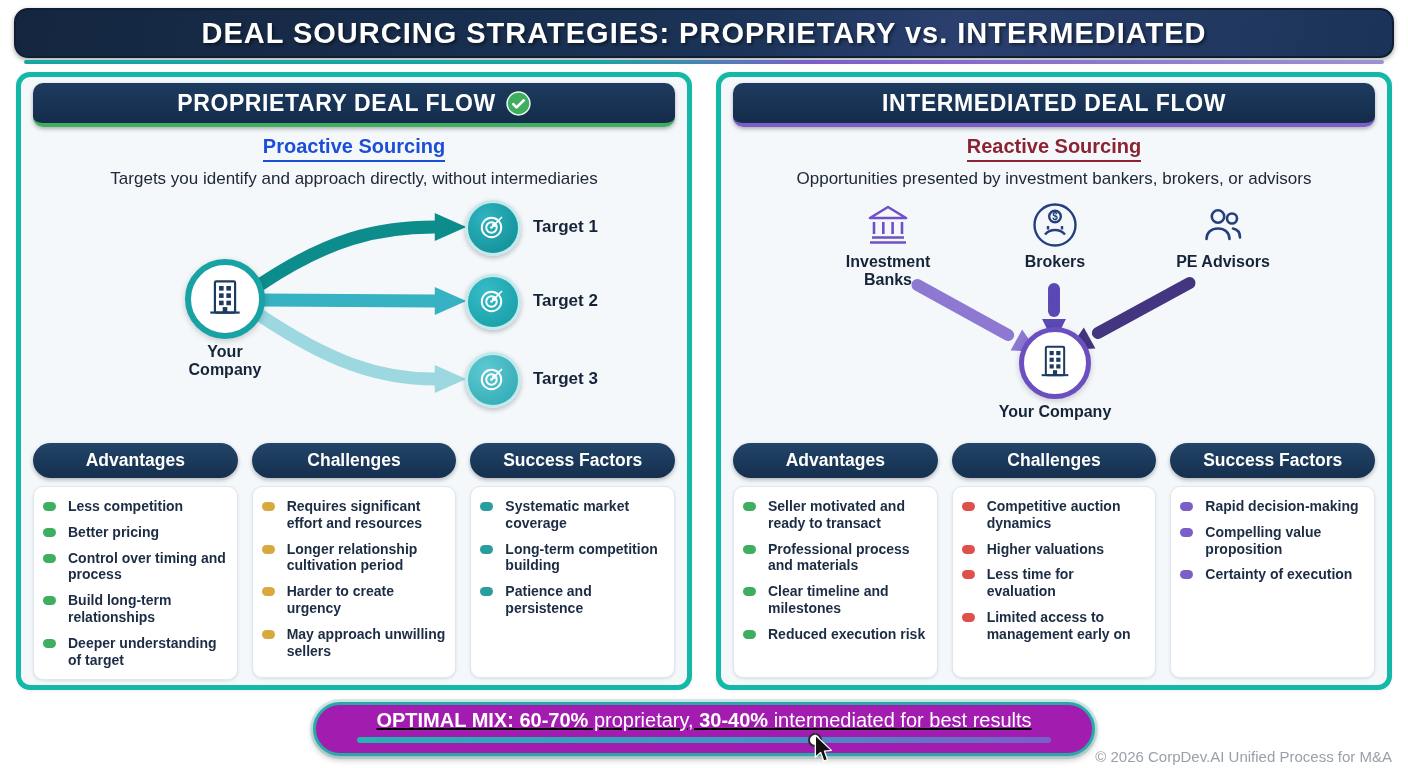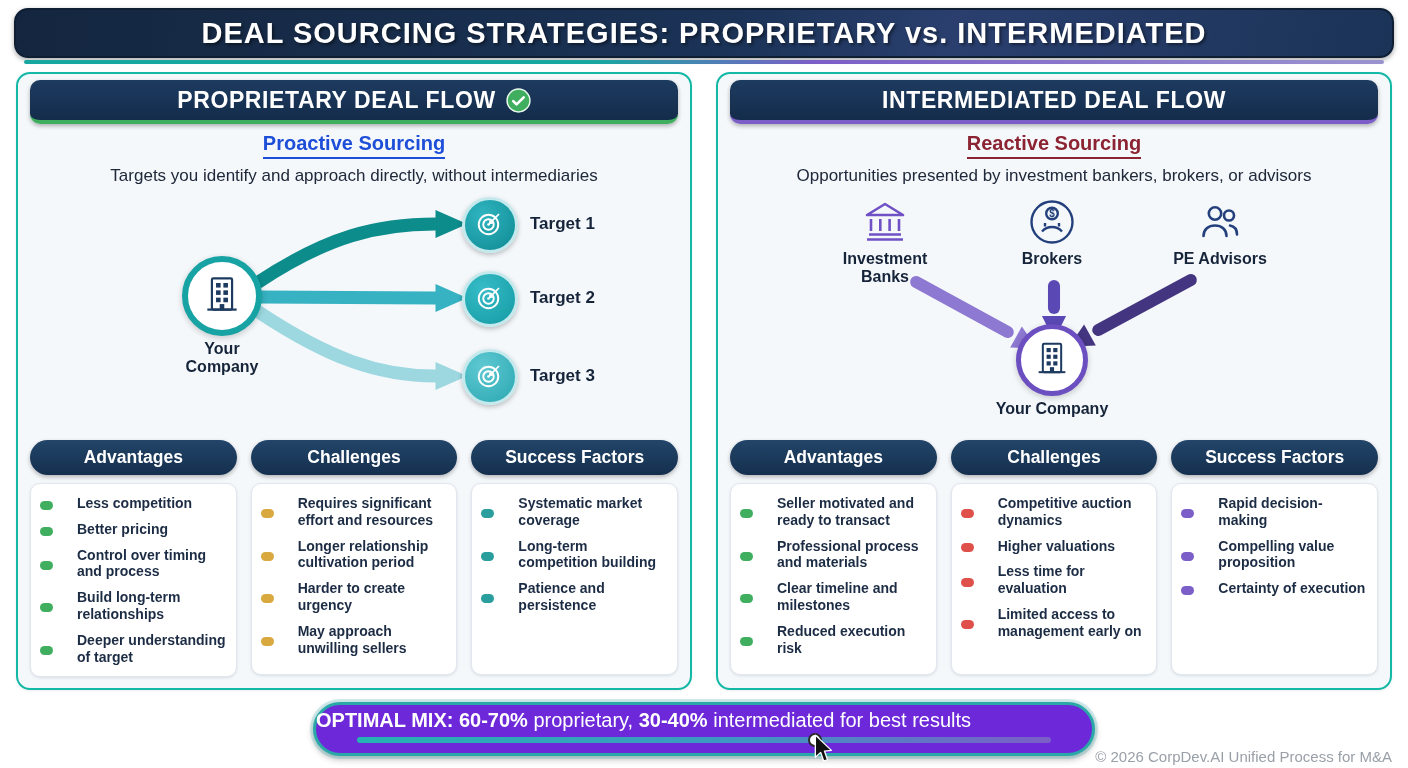--- a/index.html
+++ b/index.html
@@ -12,21 +12,21 @@
     background:linear-gradient(100deg,#14263f 0%, #1b3357 52%, #2a3f6e 68%, #1b3357 100%);
     display:flex; align-items:center; justify-content:center;
     box-shadow:0 2px 5px rgba(0,0,0,.35); border:2px solid #0e1e33; }
   .main-title { color:#fff; font-weight:bold; font-size:29px; letter-spacing:1px;
     text-shadow:2px 2px 3px rgba(0,0,0,.45); white-space:nowrap; }
   .accent-line { height:4px; margin:2px 24px 0; border-radius:2px;
     background:linear-gradient(90deg,#18a7a0 0%, #18a7a0 42%, #7b5ec7 58%, #9a93cf 100%); }
 
   
   .panels-row { display:flex; gap:24px; margin:8px 16px 0; }
-  .panel { flex:1; background:#f5f8fb; border:2px solid #14b8a6; border-radius:14px;
+  .panel { flex:1; background:#f5f8fb; border:5px solid #14b8a6; border-radius:14px;
     padding:6px 12px 10px; height:618px; position:relative;
     box-shadow:0 1px 3px rgba(20,40,70,.08); }
   .panel-header { height:44px; border-radius:10px; display:flex; align-items:center;
     justify-content:center; gap:10px; color:#fff; font-weight:bold; font-size:23px;
     letter-spacing:.6px; background:linear-gradient(180deg,#1d3b60,#142c4b);
     box-shadow:0 2px 4px rgba(0,0,0,.3); }
   .panel-header.green-edge { border-bottom:4px solid #3fae5f; }
   .panel-header.purple-edge { border-bottom:4px solid #7b5ec7; }
   .check-badge svg { width:25px; height:25px; display:block; }
   .subtitle { text-align:center; margin-top:8px; height:28px; }
@@ -74,29 +74,29 @@
 
   
   .columns-row { display:flex; gap:14px; margin-top:4px; }
   .column { flex:1; min-width:0; }
   .column-header { height:35px; border-radius:18px; color:#fff; font-weight:bold;
     font-size:17.5px; display:flex; align-items:center; justify-content:center;
     background:linear-gradient(180deg,#224569,#152f4e); box-shadow:0 2px 4px rgba(0,0,0,.28); }
   .column-card { background:#fff; border:1px solid #e0e7ee; border-radius:10px; margin-top:8px;
     padding:11px 9px; box-shadow:0 1px 3px rgba(20,40,70,.12);
     display:flex; flex-direction:column; gap:9px; min-height:192px; }
-  .bullet-item { display:flex; gap:24px; align-items:center; }
+  .bullet-item { display:flex; gap:12px; align-items:flex-start; }
   .bullet-dot { flex:0 0 auto; width:13px; height:9px; border-radius:5px; margin-top:4px; }
   .bullet-text { font-size:14px; font-weight:bold; color:#1c2c44; line-height:1.2; }
 
   
   .mix-pill { position:absolute; left:50%; transform:translateX(-50%); top:702px;
-    width:782px; height:54px; background:#6d28d9; border:3px solid #2aa7a7; border-radius:30px;
+    width:782px; height:54px; background:#a21caf; border:3px solid #2aa7a7; border-radius:30px;
     box-shadow:0 0 0 3px rgba(42,167,167,.22), 0 3px 7px rgba(0,0,0,.3);
-    text-align:left; padding-top:4px; }
+    text-align:center; padding-top:4px;text-decoration:underline; }
   .mix-text { color:#fff; font-size:20px; white-space:nowrap; }
   .mix-text .b { font-weight:bold; }
   .mix-slider { position:relative; width:694px; margin:5px auto 0; height:10px; }
   .mix-track { height:6px; border-radius:3px;
     background:linear-gradient(90deg,#25b2b2 0%, #3f97c2 55%, #7b5ec7 100%); }
   .mix-thumb { position:absolute; top:-4px; width:14px; height:14px; background:#fff;
     border:2px solid #2b2b2b; border-radius:50%; transform:translateX(-50%); }
   .cursor { position:absolute; left:808px; top:734px; width:28px; height:31px; z-index:6; }
   .copyright { position:absolute; right:16px; top:748px; font-size:15px; color:#9aa0a8; }
 </style>

